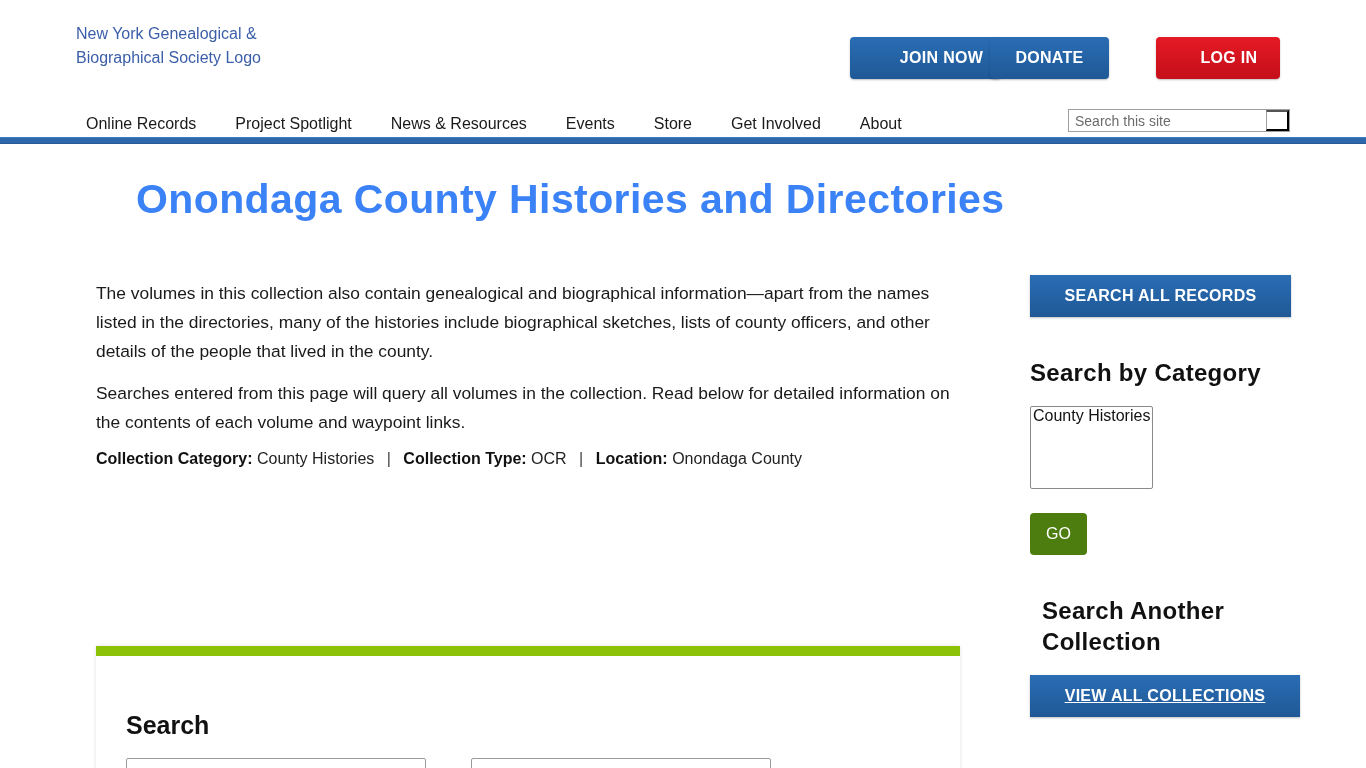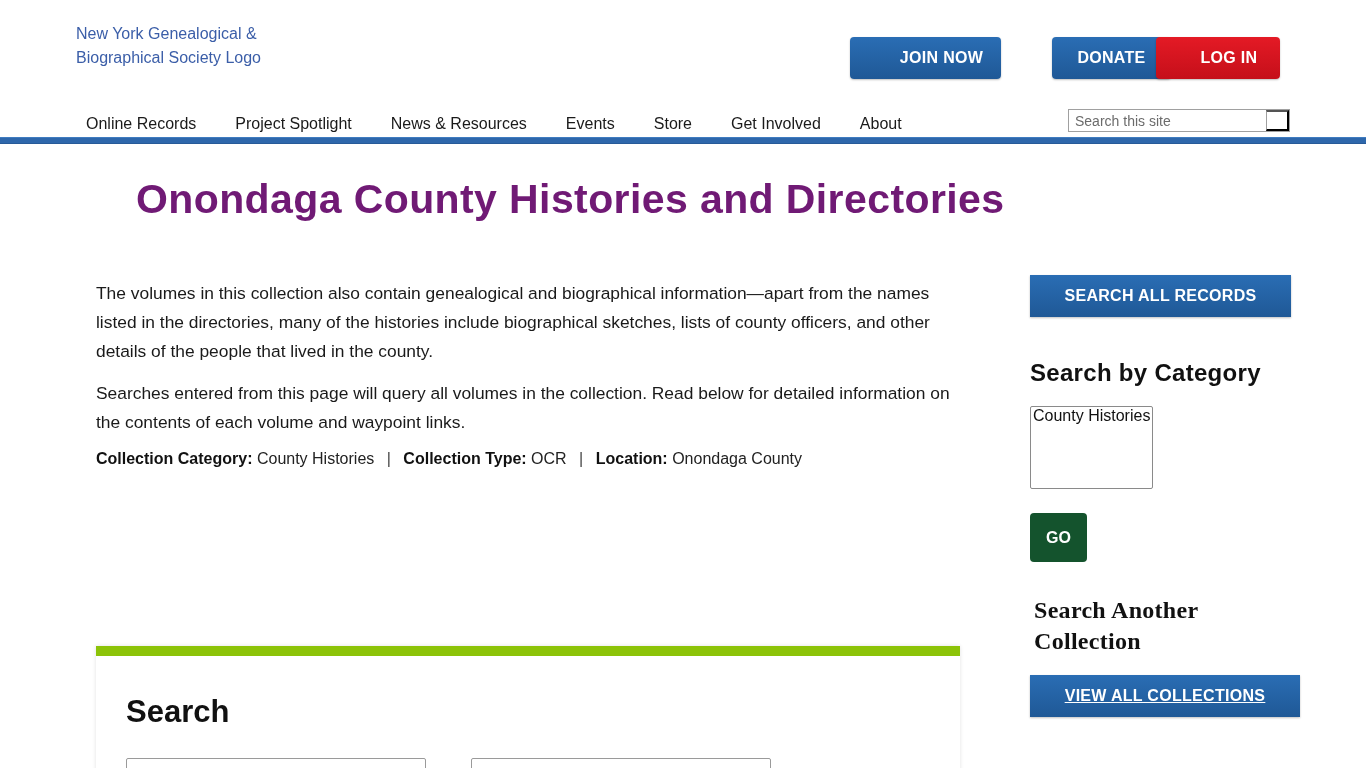--- a/index.html
+++ b/index.html
@@ -46,38 +46,38 @@
     flex: 1; border: none; outline: none; font-size: 14px; color: #555;
     padding: 0 6px; font-family: "Liberation Sans", sans-serif; background: transparent;
   }
   .site-search input::placeholder { color: #6b6b6b; }
   .site-search .search-btn {
     width: 23px; border-left: 1px solid #a0a0a0; background: #fff; cursor: pointer;
   }
 
   .page-title {
     position: absolute; left: 136px; top: 176px;
-    font-size: 41px; font-weight: bold; color: #701a75; letter-spacing: 0.4px;
+    font-size: 41px; font-weight: bold; color: #3b82f6; letter-spacing: 0.4px;
   }
 
   .main { position: absolute; left: 96px; top: 279px; width: 870px; }
   .main p {
     font-size: 17.4px; line-height: 29px; color: #1a1a1a; margin-bottom: 13px;
   }
   .meta-line { font-size: 16px; color: #222; margin-top: 4px; }
   .meta-line b { font-weight: bold; color: #111; }
   .meta-line .sep { margin: 0 8px; color: #444; }
 
   .search-card {
     position: absolute; left: 96px; top: 646px; width: 864px; height: 140px;
     background: #fff; border-top: 10px solid #8cc308;
     box-shadow: 0 0 4px rgba(0,0,0,0.12);
   }
   .search-card h2 {
-    position: absolute; left: 30px; top: 38px; font-size: 31px; font-weight: bold; color: #111;
+    position: absolute; left: 30px; top: 55px; font-size: 25px; font-weight: bold; color: #111;
   }
   .card-input {
     position: absolute; top: 102px; width: 300px; height: 36px;
     border: 1px solid #9a9a9a; border-radius: 2px; background: #fff;
   }
 
   .sidebar { position: absolute; left: 1030px; top: 275px; width: 280px; }
   .side-btn {
     position: absolute; height: 42px; border-radius: 0; color: #fff;
     font-weight: bold; font-size: 16px; display: flex; align-items: center; justify-content: center;
@@ -89,34 +89,34 @@
     letter-spacing: 0.3px;
   }
   .category-select {
     position: absolute; left: 0; top: 131px; width: 123px; height: 83px;
     border: 1px solid #8a8a8a; border-radius: 2px; background: #fff; overflow: hidden;
   }
   .category-option {
     font-size: 16px; color: #111; padding: 0 2px; line-height: 18px; white-space: nowrap;
   }
   .go-btn {
-    position: absolute; left: 0; top: 238px; width: 57px; height: 49px; border-radius: 4px;
-    background: #14532d; color: #fff; font-weight: bold; font-size: 16px;
+    position: absolute; left: 0; top: 238px; width: 57px; height: 42px; border-radius: 4px;
+    background: #4d7c0f; color: #fff; font-weight: normal; font-size: 16px;
     display: flex; align-items: center; justify-content: center; cursor: pointer;
   }
 </style>
 </head>
 <body>
 
 <a class="logo-link">
   <span class="broken-img"></span><span>New York Genealogical &amp; Biographical Society Logo</span>
 </a>
 
 <button class="header-btn btn-blue" style="left:850px; width:151px;padding-left:32px;">JOIN NOW</button>
-<button class="header-btn btn-blue" style="left:1052px; width:119px;">DONATE</button>
+<button class="header-btn btn-blue" style="left:990px; width:119px;">DONATE</button>
 <button class="header-btn btn-red" style="left:1156px; width:124px;">LOG IN</button>
 
 <nav class="nav">
   <a class="nav-item">Online Records</a>
   <a class="nav-item">Project Spotlight</a>
   <a class="nav-item">News &amp; Resources</a>
   <a class="nav-item">Events</a>
   <a class="nav-item">Store</a>
   <a class="nav-item">Get Involved</a>
   <a class="nav-item">About</a>
@@ -152,15 +152,15 @@
   <input class="card-input" style="left: 375px;" type="text">
 </section>
 
 <aside class="sidebar">
   <div class="side-btn" style="left:0; top:0; width:261px;">SEARCH ALL RECORDS</div>
   <h3 class="side-h" style="left:0; top:82px;">Search by Category</h3>
   <div class="category-select">
     <div class="category-option">County Histories</div>
   </div>
   <div class="go-btn">GO</div>
-  <h3 class="side-h" style="left:4px; top:320px; width:240px;font-family:Liberation Serif, serif;">Search Another Collection</h3>
+  <h3 class="side-h" style="left:12px; top:320px; width:240px;">Search Another Collection</h3>
   <div class="side-btn" style="left:0; top:400px; width:270px;text-decoration:underline;">VIEW ALL COLLECTIONS</div>
 </aside>
 
 </body></html>

